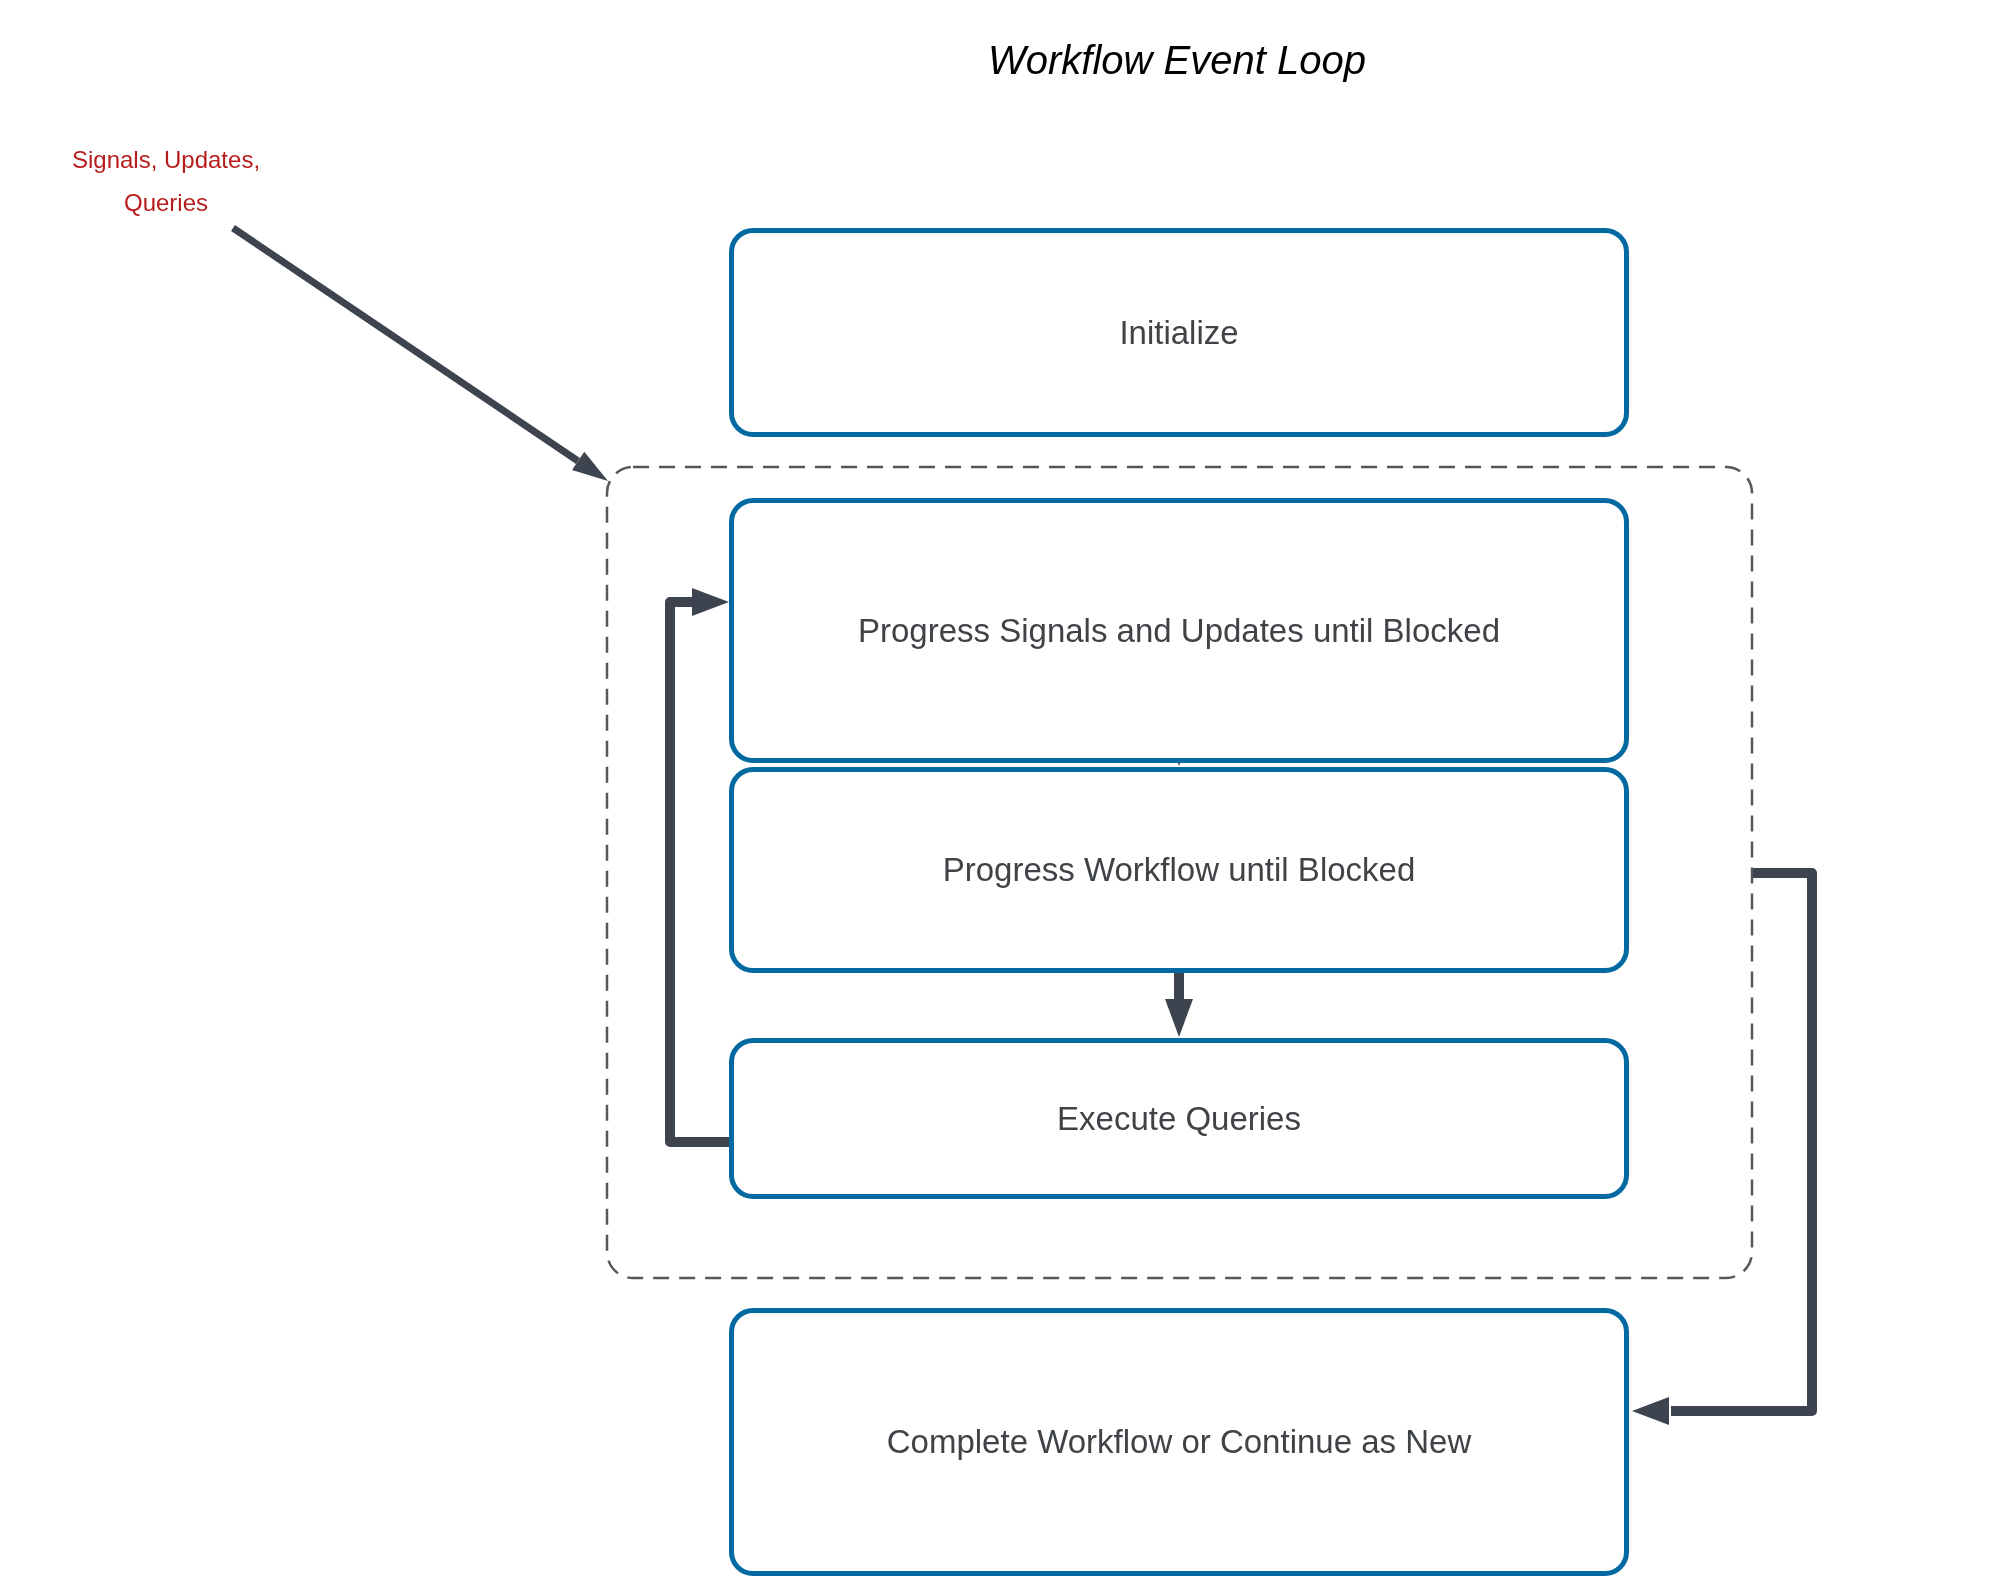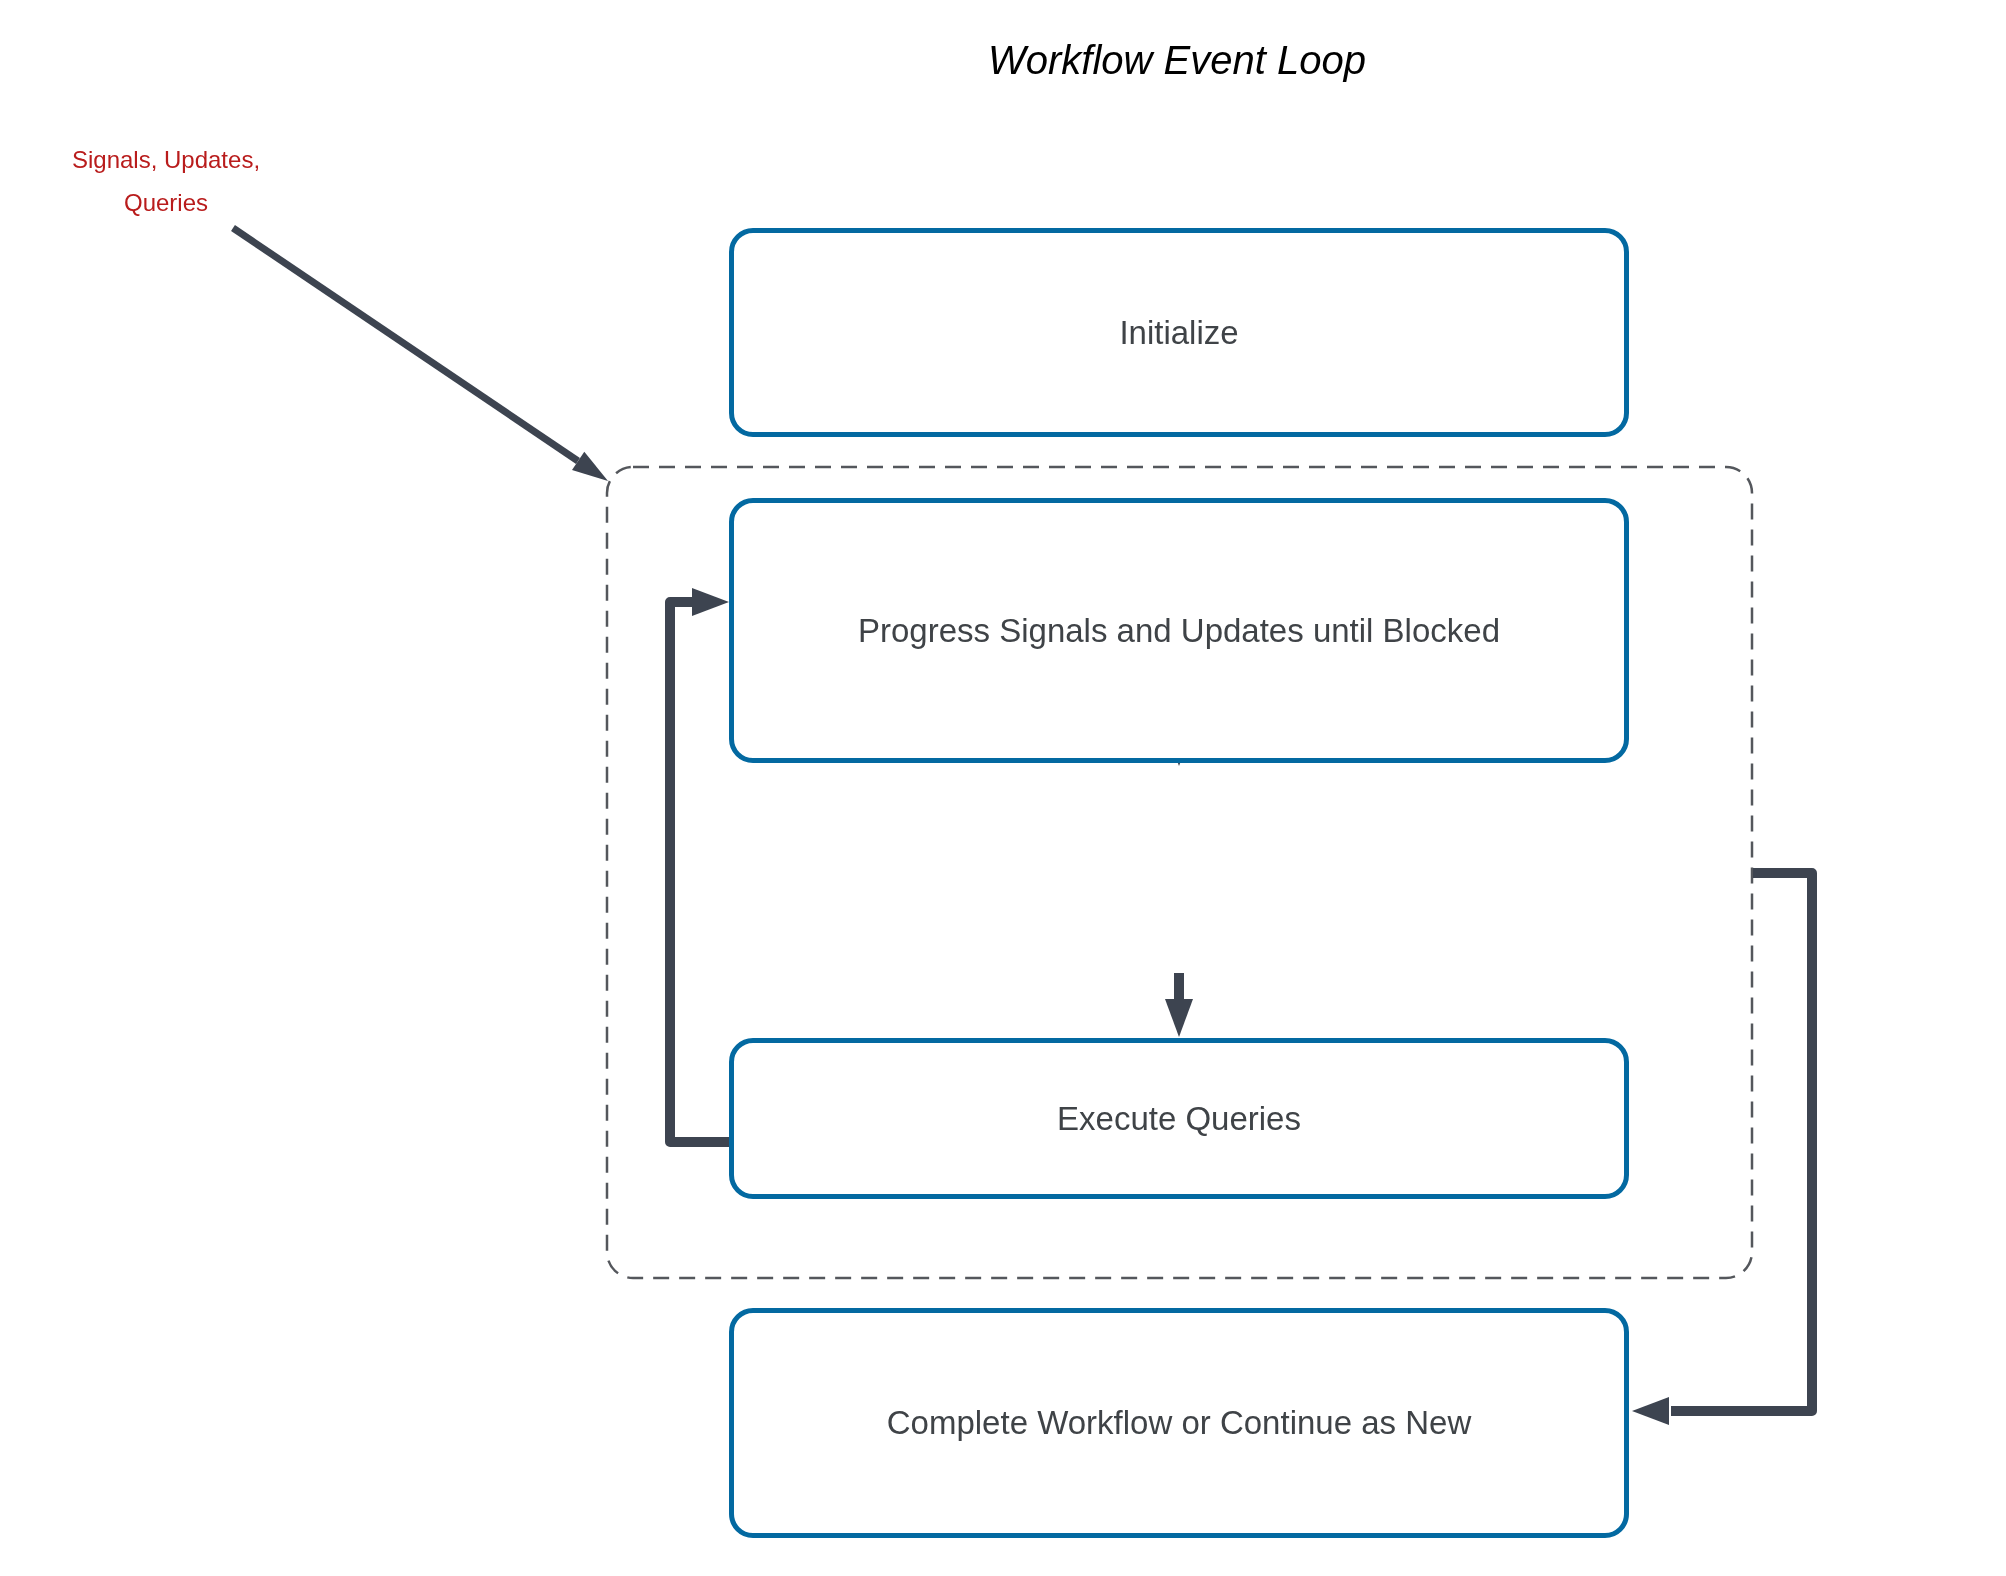--- a/index.html
+++ b/index.html
@@ -57,21 +57,21 @@
     justify-content: center;
     text-align: center;
     font-size: 33px;
     color: #3f4347;
     padding: 0 30px;
   }
   .node-initialize       { top: 228px;  height: 209px; }
   .node-progress-signals { top: 498px;  height: 265px; }
   .node-progress-workflow{ top: 767px;  height: 206px; }
   .node-execute-queries  { top: 1038px; height: 161px; }
-  .node-complete         { top: 1308px; height: 230px; }
+  .node-complete         { top: 1308px; height: 268px; }
 </style>
 </head>
 <body>
 
 <div class="canvas">
 
   <svg class="arrows-svg" viewBox="0 0 2006 1576">
 
     <rect x="607" y="467" width="1145" height="811" rx="26" ry="26" fill="none" stroke="#54575c" stroke-width="2.5" stroke-dasharray="16 10"></rect>
 
@@ -109,20 +109,23 @@
   </div>
 
   <div class="node node-initialize">
     <span>Initialize</span>
   </div>
 
   <div class="node node-progress-signals">
     <span>Progress Signals and Updates until Blocked</span>
   </div>
 
+  <div class="node node-progress-workflow">
+    <span>Progress Workflow until Blocked</span>
+  </div>
 
   <div class="node node-execute-queries">
     <span>Execute Queries</span>
   </div>
 
   <div class="node node-complete">
     <span>Complete Workflow or Continue as New</span>
   </div>
 
 </div>

